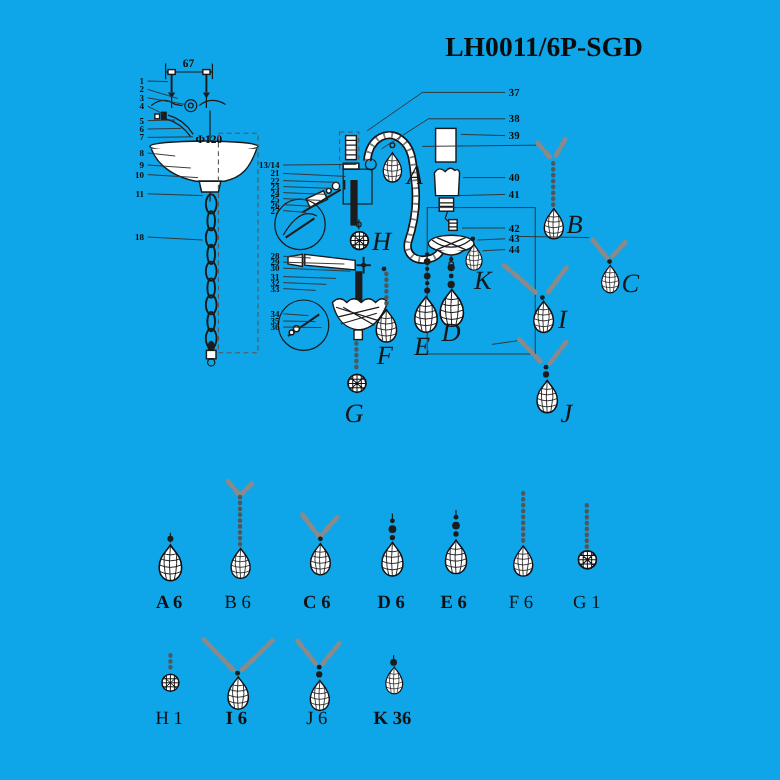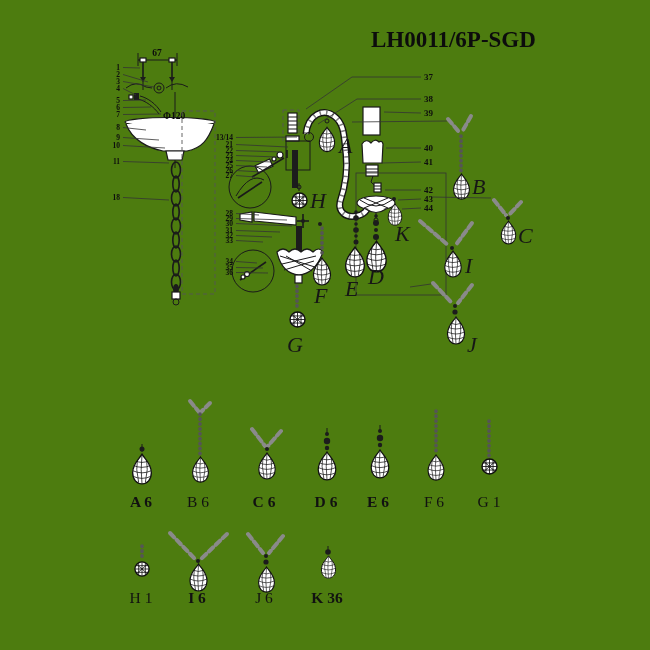--- a/index.html
+++ b/index.html
@@ -1,16 +1,16 @@
 <!DOCTYPE html>
 <html><head>
 <meta charset="utf-8">
 <style>
   html,body{margin:0;padding:0;background:#fff;}
-  .page{width:650px;height:650px;background:#4d7c0f;position:relative;overflow:hidden;}
+  .page{width:650px;height:650px;background:#0ea5e9;position:relative;overflow:hidden;}
   svg{font-family:"Liberation Serif",serif;}
   .title{font:bold 23px "Liberation Serif",serif;fill:#0c0c0c;}
   .dim{font:bold 9.5px "Liberation Serif",serif;fill:#0c0c0c;}
   .letter{font:italic 22px "Liberation Serif",serif;fill:#161616;}
   .plabel{font:15.5px "Liberation Serif",serif;fill:#111;}
   .pb{font-weight:bold;}
   .co-t{font-family:"Liberation Serif",serif;font-weight:bold;fill:#0e0e0e;}
   .ln{stroke:#1a1a1a;stroke-width:1;fill:none;}
   .lt{stroke:#1a1a1a;stroke-width:1.6;fill:none;}
   .fw{fill:#fff;stroke:#1a1a1a;stroke-width:1.2;}

